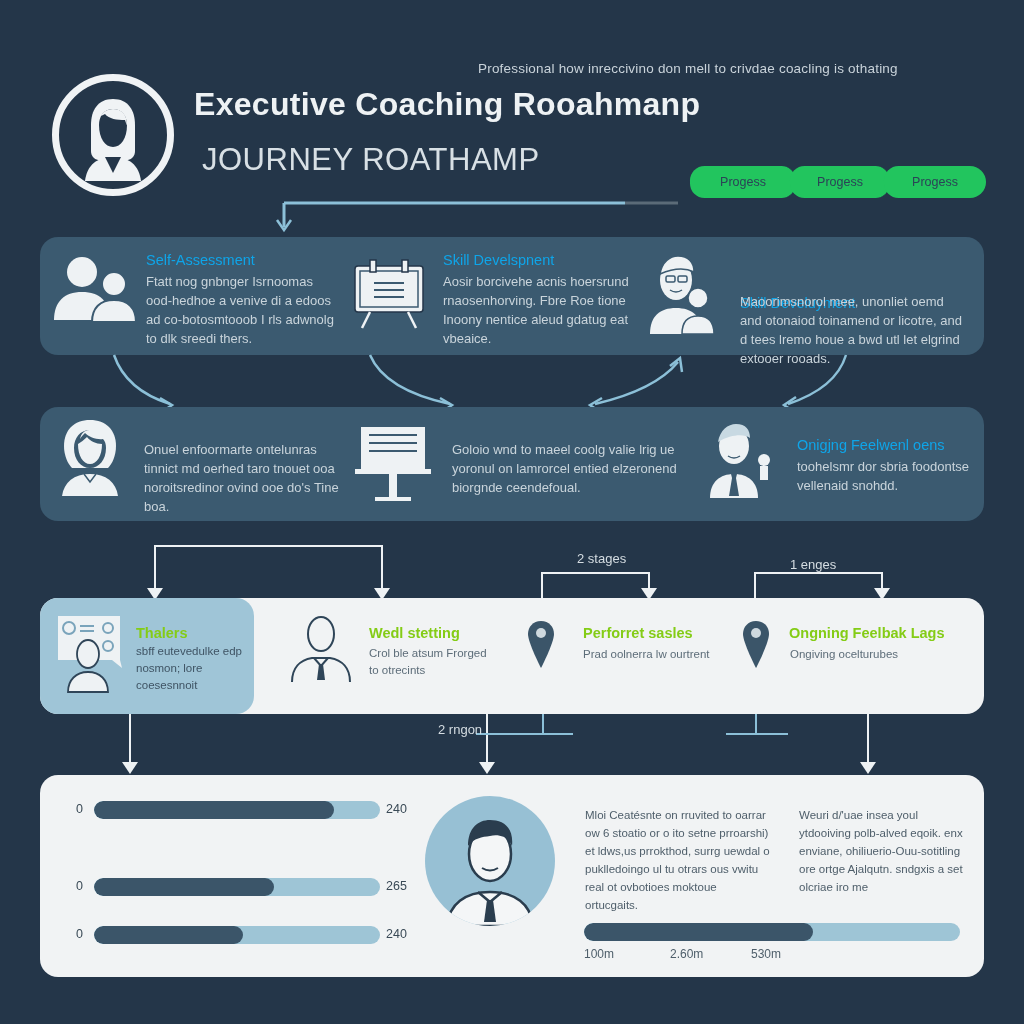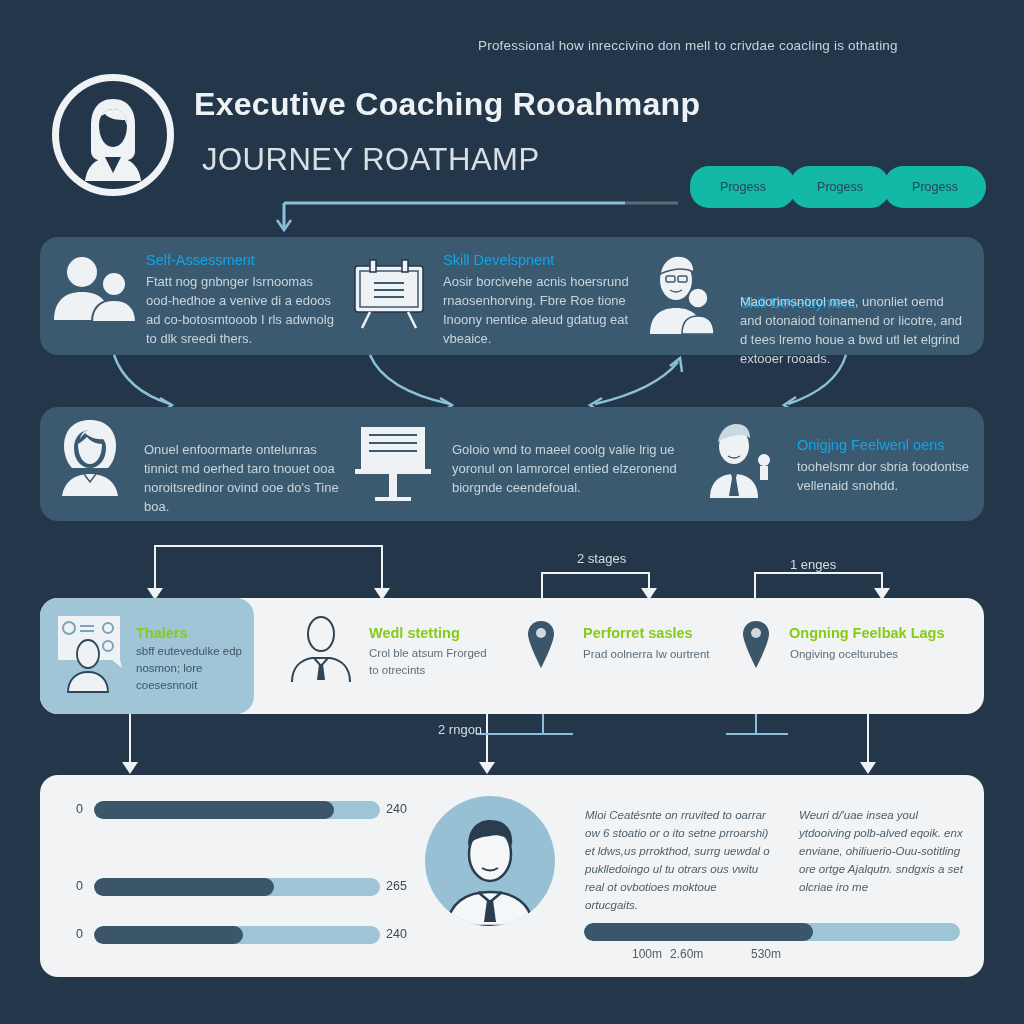--- a/index.html
+++ b/index.html
@@ -6,43 +6,43 @@
   html, body { width: 1024px; height: 1024px; overflow: hidden; }
   body {
     background: #243649;
     font-family: "Liberation Sans", "DejaVu Sans", sans-serif;
     color: #e8eef2;
     position: relative;
   }
   .abs { position: absolute; }
 
   
-  .tagline { left: 478px; top: 38px; font-size: 13.5px; color: #c9d3da; letter-spacing: 0.2px; white-space: nowrap; }
+  .tagline { left: 478px; top: 61px; font-size: 13.5px; color: #c9d3da; letter-spacing: 0.2px; white-space: nowrap; }
   .logo-ring { left: 52px; top: 74px; width: 122px; height: 122px; border-radius: 50%; border: 7px solid #f0f3f5; background: #243649; }
   .title { left: 194px; top: 86px; font-size: 32px; font-weight: bold; color: #eef2f4; white-space: nowrap; letter-spacing: 0.3px; }
   .subtitle { left: 195px; top: 142px; font-size: 31px; color: #d8e0e5; font-weight: normal; letter-spacing: 0.5px; white-space: nowrap; margin-left: 7px; }
 
-  .progress-chev { top: 166px; height: 42px; background: #14b8a6; color: #2b4357; font-size: 12.5px; display: flex; align-items: center; justify-content: center; border-radius: 20px 20px 20px 20px; border-right: 2px solid #243649; }
+  .progress-chev { top: 166px; height: 32px; background: #22c55e; color: #2b4357; font-size: 12.5px; display: flex; align-items: center; justify-content: center; border-radius: 20px 20px 20px 20px; border-right: 2px solid #243649; }
 
   
   .panel-dark { background: #3b5a70; border-radius: 18px; }
   .panel-light { background: #f1f3f4; border-radius: 18px; }
 
   .card-title { font-size: 14.5px; font-weight: normal; color: #0ea5e9; white-space: nowrap; }
   .card-text { font-size: 13px; line-height: 19px; color: #c9d4db; }
   .card-title-dark { font-size: 14.5px; font-weight: bold; color: #84cc16; white-space: nowrap; }
   .card-text-dark { font-size: 11.5px; line-height: 17px; color: #5d6d79; }
 
   .stage-label { font-size: 13px; color: #d5dde2; white-space: nowrap; }
 
   .bar-track { height: 18px; border-radius: 9px; background: #9ec5d6; overflow: hidden; }
   .bar-fill { height: 100%; border-radius: 9px; background: #3b5569; }
   .bar-num { font-size: 12.5px; color: #3a4a56; }
 
-  .para { font-size: 11.5px; line-height: 18px; color: #4e5e6a; font-style: italic; }
+  .para { font-size: 11.5px; line-height: 18px; color: #4e5e6a; }
   .axis-label { font-size: 12px; color: #4e5e6a; }
 
   svg { display: block; }
 </style>
 </head>
 <body>
 
 <div class="abs tagline">Professional how inreccivino don mell to crivdae coacling is othating</div>
 
 <div class="abs logo-ring">
@@ -258,15 +258,15 @@
     <path d="M62 104h6l3 22h-12z" fill="#2a3d4e"></path>
   </svg>
 </div>
 
 <div class="abs para" style="left:585px; top:806px; width:185px;">Mloi Ceatésnte on rruvited to oarrar ow 6 stoatio or o ito setne prroarshi) et ldws,us prrokthod, surrg uewdal o puklledoingo ul tu otrars ous vwitu real ot ovbotioes moktoue ortucgaits.</div>
 <div class="abs para" style="left:799px; top:806px; width:165px;">Weuri d/'uae insea youl ytdooiving polb-alved eqoik. enx enviane, ohiliuerio-Ouu-sotitling ore ortge Ajalqutn. sndgxis a set olcriae iro me</div>
 
 <div class="abs bar-track" style="left:584px; top:923px; width:376px; height:18px;">
   <div class="bar-fill" style="width:61%;"></div>
 </div>
-<div class="abs axis-label" style="left:584px; top:947px;margin-left:48px;">100m</div>
+<div class="abs axis-label" style="left:584px; top:947px;">100m</div>
 <div class="abs axis-label" style="left:670px; top:947px;">2.60m</div>
 <div class="abs axis-label" style="left:751px; top:947px;">530m</div>
 
 </body></html>

